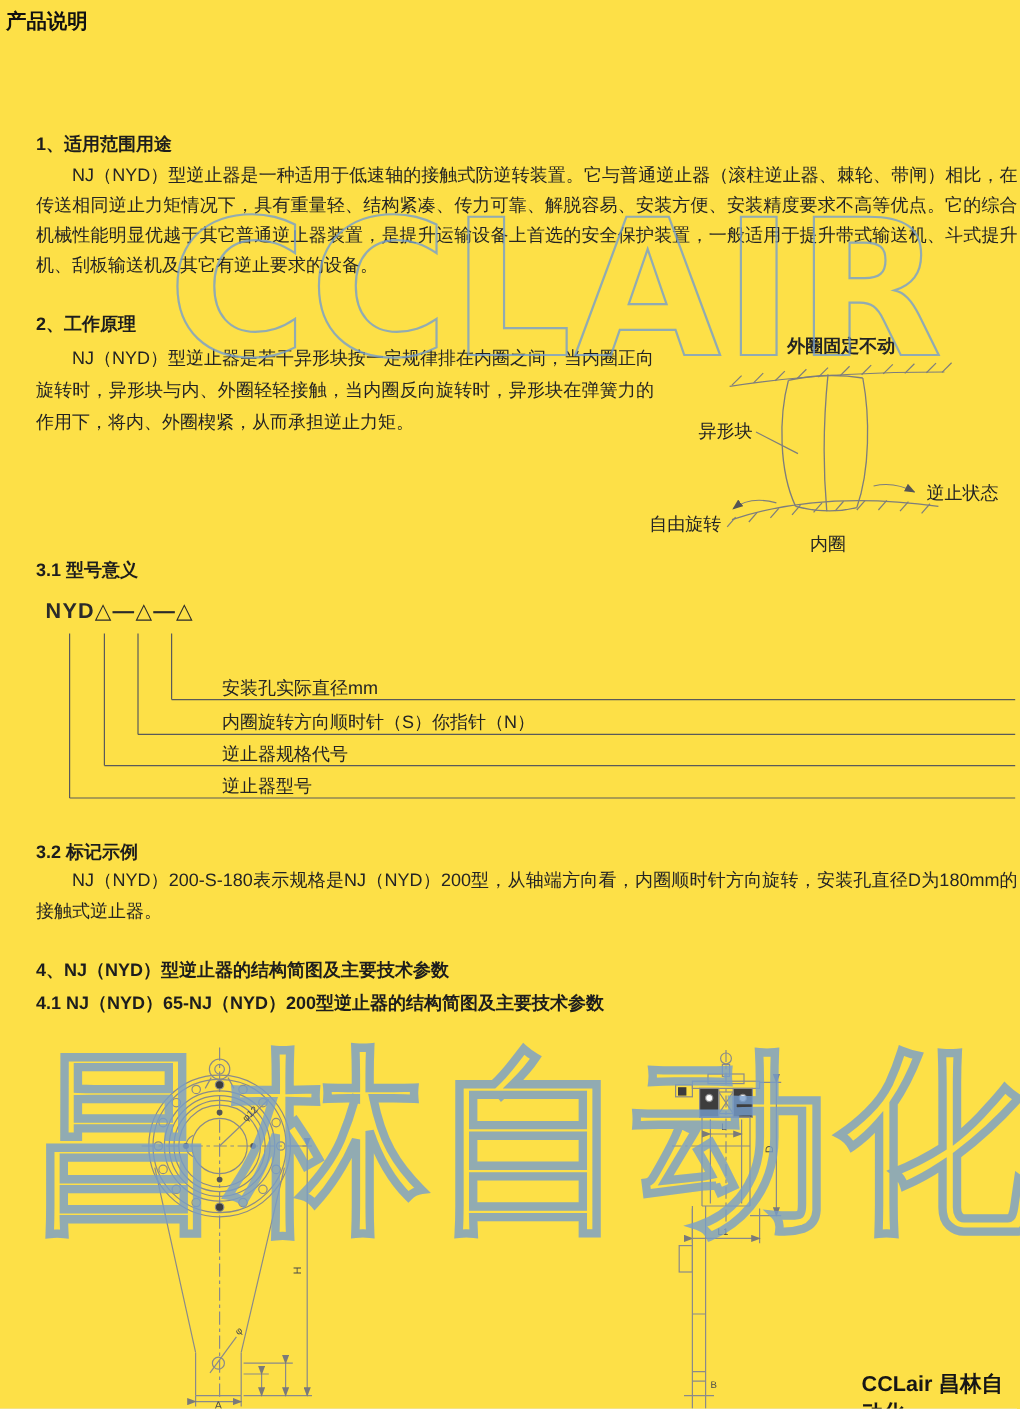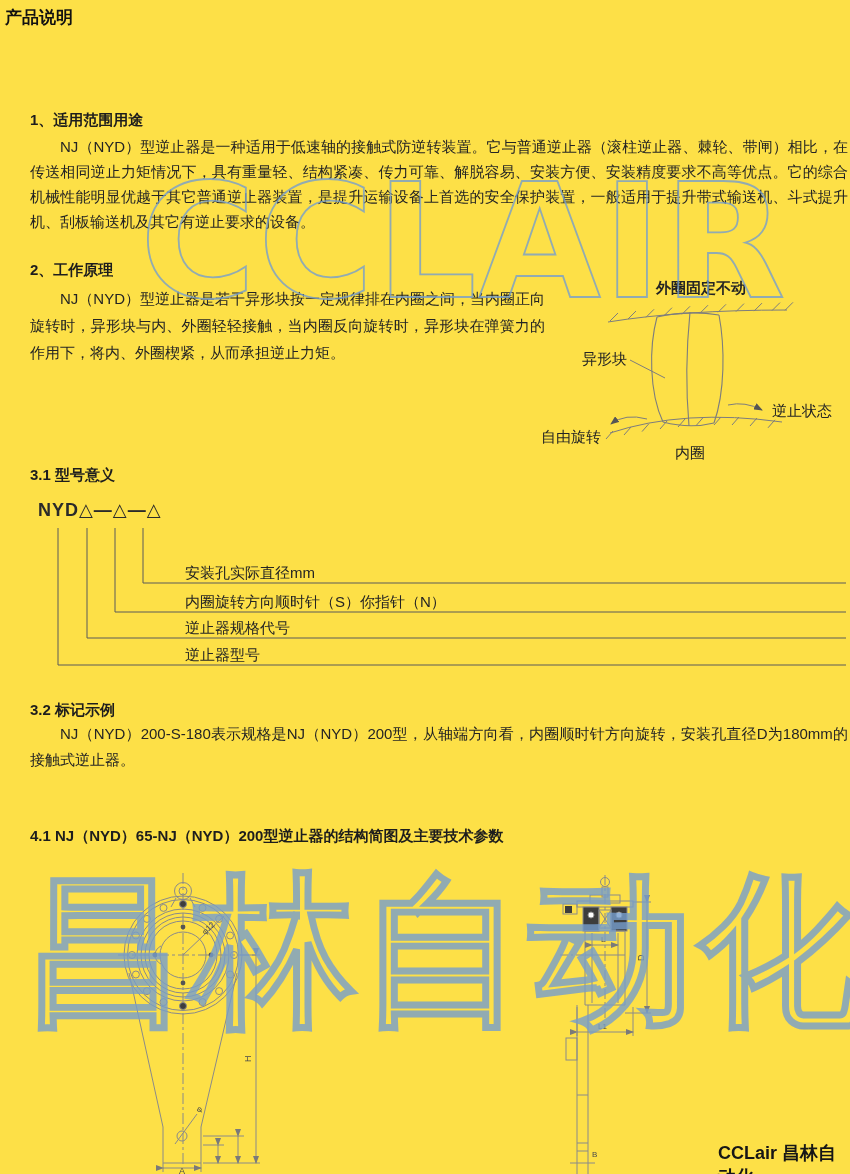--- a/index.html
+++ b/index.html
@@ -119,20 +119,21 @@
     </g>
     <text x="155" y="58" font-size="15">安装孔实际直径mm</text>
     <text x="155" y="87" font-size="15">内圈旋转方向顺时针（S）你指针（N）</text>
     <text x="155" y="113" font-size="15">逆止器规格代号</text>
     <text x="155" y="140" font-size="15">逆止器型号</text>
   </svg>
 
   <div class="abs h3 s32">3.2 标记示例</div>
   <div class="abs exb">NJ（NYD）200-S-180表示规格是NJ（NYD）200型，从轴端方向看，内圈顺时针方向旋转，安装孔直径D为180mm的接触式逆止器。</div>
 
+  <div class="abs h3 s4h">4、NJ（NYD）型逆止器的结构简图及主要技术参数</div>
   <div class="abs h3 s41">4.1 NJ（NYD）65-NJ（NYD）200型逆止器的结构简图及主要技术参数</div>
 
   <svg class="abs dwg" style="left:0;top:855px;" width="850" height="319" viewBox="0 0 850 319">
     <defs>
       <marker id="arD" markerWidth="8" markerHeight="6" refX="7" refY="3" orient="auto">
         <path d="M0,0 L8,3 L0,6 Z" fill="#7a7a7a"></path>
       </marker>
     </defs>
 
     <g stroke="#8a8a8a" stroke-width="1" fill="none">

